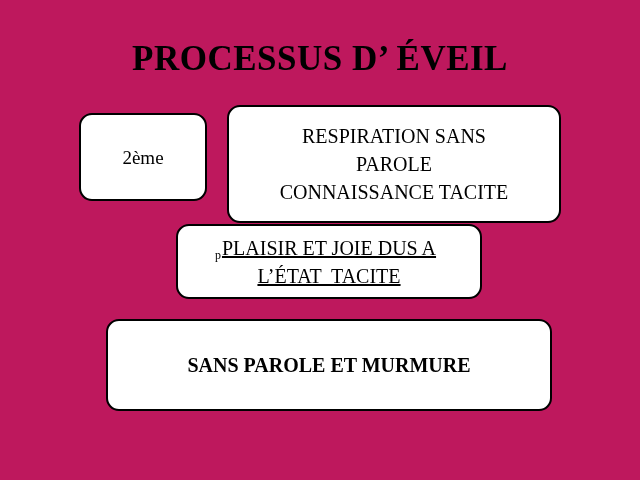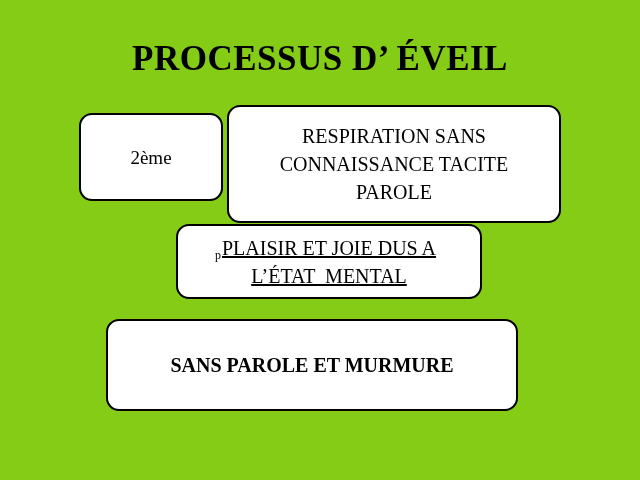--- a/index.html
+++ b/index.html
@@ -11,21 +11,21 @@
     height: 480px;
     background: #ffffff;
     font-family: "Liberation Serif", "DejaVu Serif", serif;
     color: #000000;
     overflow: hidden;
   }
   .slide {
     position: relative;
     width: 640px;
     height: 480px;
-    background: #84cc16;
+    background: #be185d;
   }
 
   
   .slide-title {
     position: absolute;
     left: 0;
     top: 38px;
     width: 640px;
     text-align: center;
     font-family: "Liberation Serif", "DejaVu Serif", serif;
@@ -51,21 +51,21 @@
   }
   .box .line {
     white-space: pre;
     display: block;
   }
 
   
   #box-week {
     left: 79px;
     top: 113px;
-    width: 144px;
+    width: 128px;
     height: 88px;
   }
   #box-week .line {
     font-size: 19px;
     line-height: 25px;
     font-weight: normal;
   }
 
   
   #box-respiration {
@@ -105,21 +105,21 @@
     font-family: "Liberation Serif", "DejaVu Serif", serif;
     color: #000000;
     white-space: pre;
     z-index: 5;
   }
 
   
   #box-murmure {
     left: 106px;
     top: 319px;
-    width: 412px;
+    width: 446px;
     height: 92px;
   }
   #box-murmure .line {
     font-size: 20px;
     line-height: 27px;
     font-weight: bold;
   }
 </style>
 </head>
 <body>
@@ -127,27 +127,27 @@
 <div class="slide">
 
   <div class="slide-title">PROCESSUS D’ ÉVEIL</div>
 
   <div class="box" id="box-week">
     <span class="line">2ème</span>
   </div>
 
   <div class="box" id="box-respiration">
     <span class="line">RESPIRATION SANS</span>
+    <span class="line">PAROLE</span>
     <span class="line">CONNAISSANCE TACITE</span>
-    <span class="line">PAROLE</span>
   </div>
 
   <div class="box" id="box-plaisir">
     <span class="line">PLAISIR ET JOIE DUS A</span>
-    <span class="line">L’ÉTAT  MENTAL</span>
+    <span class="line">L’ÉTAT  TACITE</span>
   </div>
 
   <div class="stray-glyph">p</div>
 
   <div class="box" id="box-murmure">
     <span class="line">SANS PAROLE ET MURMURE</span>
   </div>
 
 </div>
 

